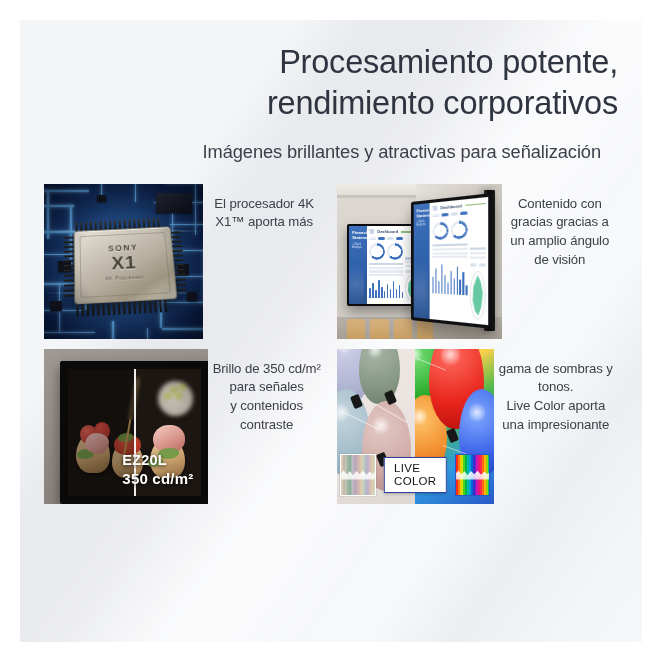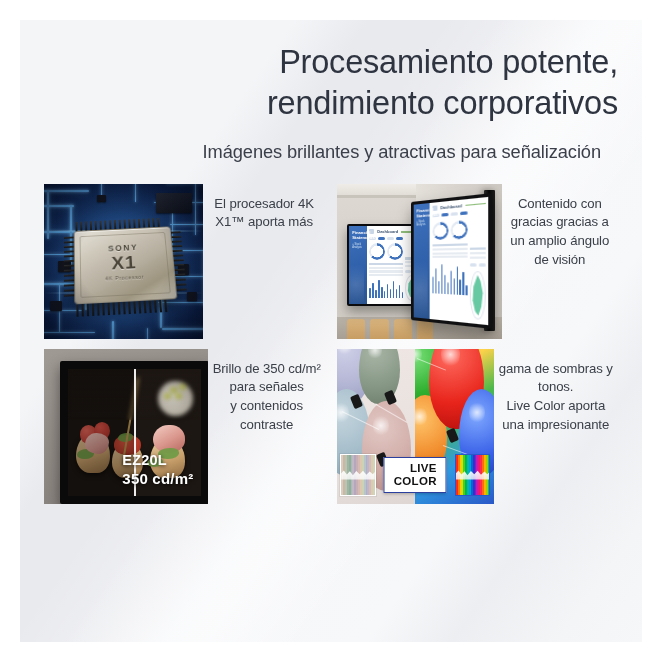--- a/index.html
+++ b/index.html
@@ -190,22 +190,22 @@
   .string{position:absolute;height:1px;background:rgba(255,255,255,.55);transform-origin:left center;}
   .pencils{position:absolute;bottom:5%;border:1.6px solid #fff;overflow:hidden;display:flex;}
   .pencils.l{left:4%;width:43%;height:26%;outline:1px solid rgba(0,0,0,.06);}
   .pencils.r{right:4%;width:43%;height:26%;border-color:#2a58c8;}
   .pencils i{flex:1;height:100%;}
   .pencils .wave{position:absolute;left:0;right:0;top:36%;height:26%;
     background:linear-gradient(180deg,rgba(255,255,255,.95),rgba(255,255,255,.75));
     clip-path:polygon(0 42%,8% 14%,17% 52%,26% 20%,35% 58%,45% 18%,55% 50%,65% 16%,75% 54%,85% 22%,94% 48%,100% 28%,100% 100%,0 100%);}
   .livecolor{
     position:absolute;left:50%;bottom:7%;transform:translateX(-50%);
-    background:#fff;border:1.6px solid #2a3f9e;padding:4px 9px;text-align:right;
-    color:#111;font-weight:700;font-size:11.5px;line-height:1.12;letter-spacing:.3px;
+    background:#fff;border:1.6px solid #2a3f9e;padding:4px 9px;text-align:left;
+    color:#111;font-weight:400;font-size:11.5px;line-height:1.12;letter-spacing:.3px;
     box-shadow:0 1px 3px rgba(0,0,0,.25);z-index:4;
   }
 </style>
 </head>
 <body>
 
 <div class="page">
  <div class="content">
 
   <div class="hero">

